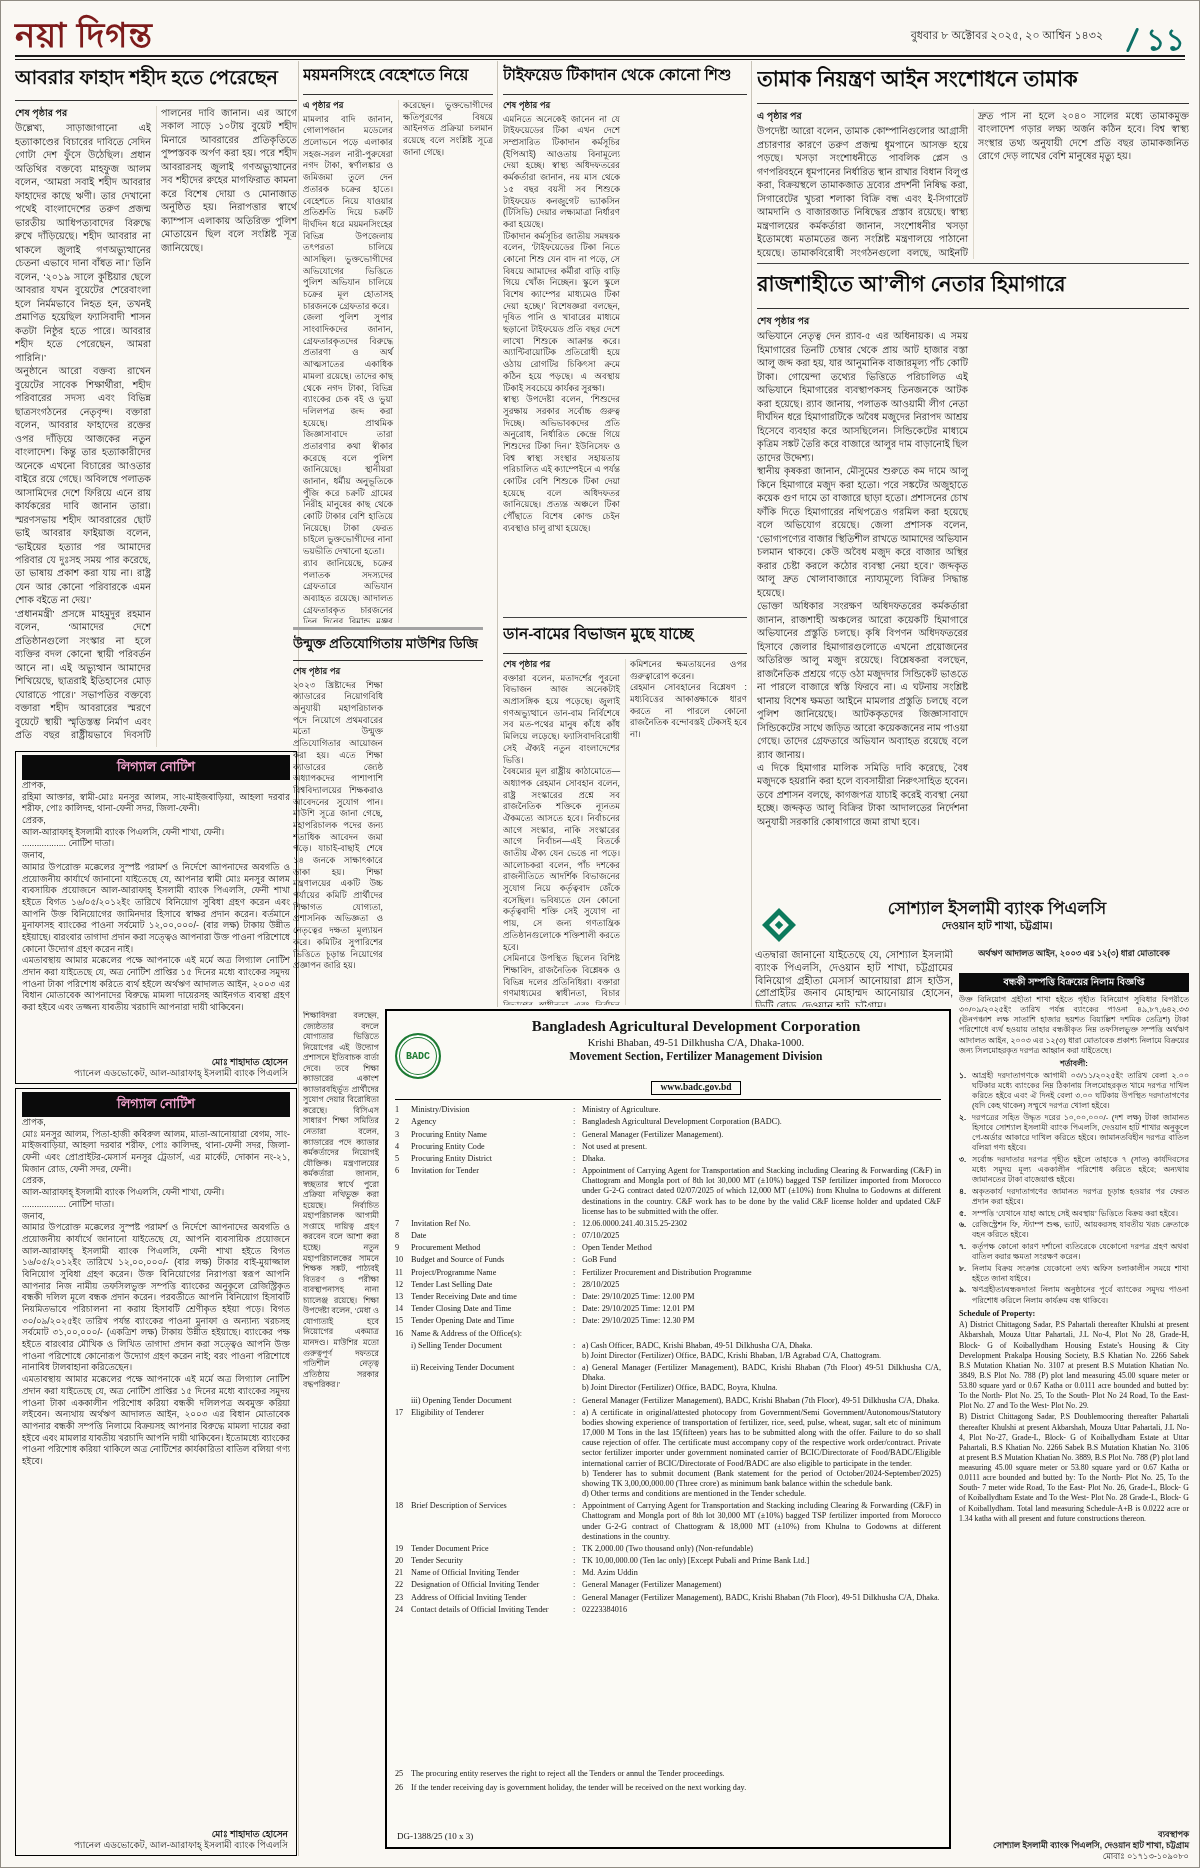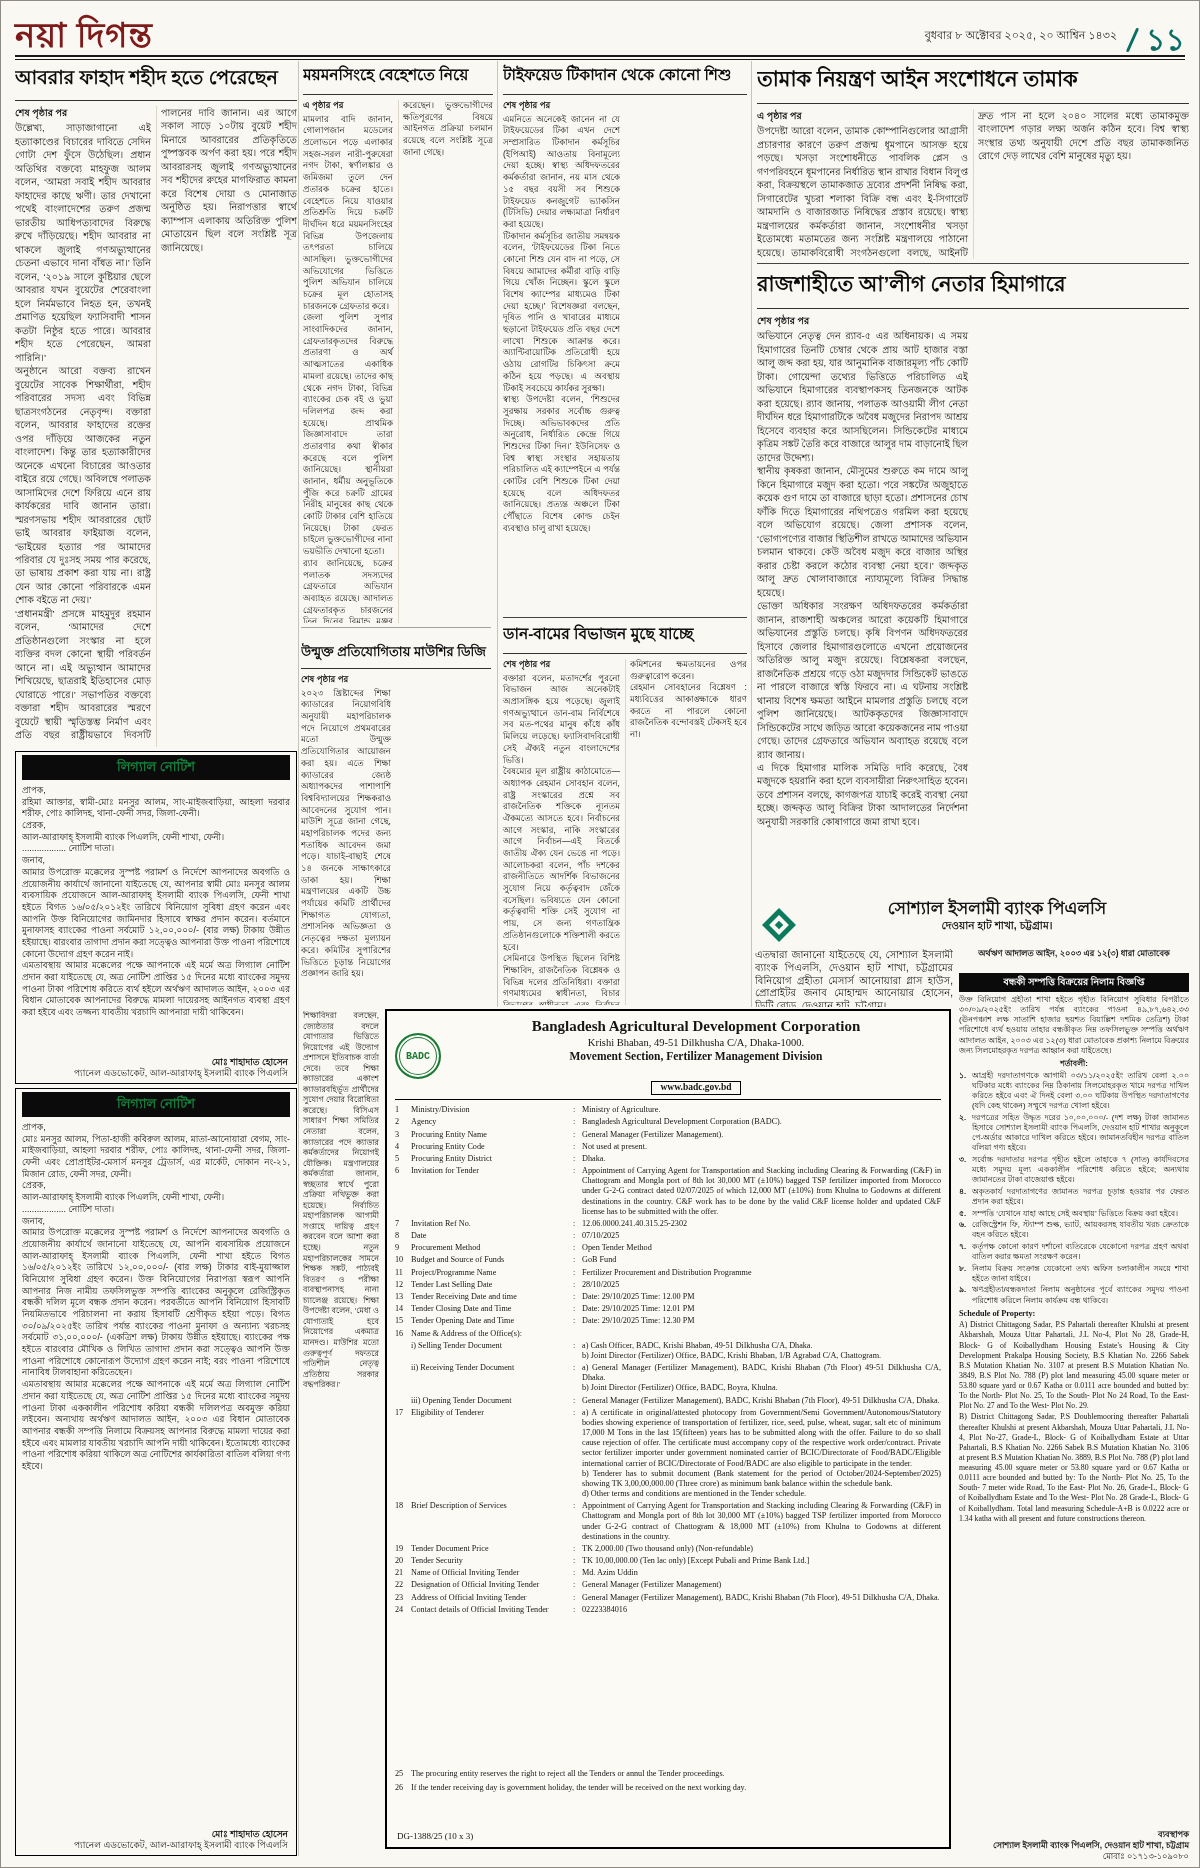--- a/index.html
+++ b/index.html
@@ -4,40 +4,40 @@
 <style>
   *{margin:0;padding:0;box-sizing:border-box}
   html,body{background:#d8d5ce}
   .page{position:relative;width:1200px;height:1868px;margin:0 auto;background:var(--paper,#faf8f3);
         color:var(--ink,#161616);font-family:"Liberation Sans","DejaVu Sans",sans-serif;overflow:hidden;border:1px solid #8f8b82}
   .vsep{position:absolute;width:1px;background:#c9c4b8}
   
   .masthead{position:absolute;left:14px;right:14px;top:8px;height:44px;display:flex;justify-content:space-between;align-items:flex-end}
   .np-logo{font-size:34px;font-weight:bold;color:var(--masthead_red,#7d1b1b);letter-spacing:1px;
            font-family:"Liberation Serif","DejaVu Serif",serif;line-height:1}
-  .mh-right{display:flex;align-items:flex-end;gap:14px}
+  .mh-right{display:flex;align-items:flex-end;gap:28px}
   .dateline{font-size:11px;padding-bottom:7px;color:#222}
   .pageno-wrap{display:flex;align-items:flex-end}
   .pageno{font-size:30px;font-weight:bold;color:var(--accent_teal,#0c6f66);line-height:.9}
   .pslash{display:inline-block;width:3px;height:26px;background:var(--accent_teal,#0c6f66);transform:rotate(24deg);margin-right:12px;border-radius:2px}
   .mh-rule{position:absolute;left:14px;right:14px;top:54px;border-top:2px solid #1a1a1a}
   .mh-rule::after{content:"";display:block;margin-top:2px;border-top:1px solid #1a1a1a}
   
   article{position:absolute;overflow:hidden}
   .hl{font-weight:bold;color:#0d0d0d;white-space:nowrap;overflow:hidden;border-bottom:1px solid #333;padding-bottom:5px;margin-bottom:5px}
   .hl-xl{font-size:21px}.hl-lg{font-size:19px}.hl-md{font-size:15.5px}.hl-sm{font-size:13px}
   .body{font-size:9.5px;line-height:1.42;text-align:justify;overflow:hidden}
   .body-sm{font-size:8.6px;line-height:1.36}
   .cols2{column-count:2;column-gap:10px;column-rule:1px solid #ddd7ca;column-fill:auto}
   .lead{display:block;font-weight:bold;margin-bottom:2px}
   .txt{white-space:pre-line}
   .strip{position:absolute;font-size:8px;line-height:1.32;text-align:justify;overflow:hidden;white-space:pre-line}
   
   .notice{position:absolute;border:1px solid #000;padding:3px 6px 30px;overflow:hidden}
-  .notice-bar{background:var(--bar_black,#0b0b0b);color:#15803d;text-align:center;font-weight:bold;font-size:13px;padding:2px 0;margin-bottom:5px}
+  .notice-bar{background:var(--bar_black,#0b0b0b);color:#f9a8d4;text-align:center;font-weight:bold;font-size:13px;padding:2px 0;}
   .notice-body{font-size:8.8px;line-height:1.33;text-align:justify;white-space:pre-line;overflow:hidden;height:100%}
   .notice-sign{position:absolute;right:8px;bottom:4px;text-align:right;font-size:9px;line-height:1.25;background:var(--paper,#faf8f3)}
   .notice-sign .nm{font-weight:bold}
   
   .badc{position:absolute;border:2px solid #000;padding:6px 8px;overflow:hidden;
         font-family:"Liberation Serif","DejaVu Serif",serif;background:#fbfaf5}
   .badc-head{display:flex;align-items:center;gap:10px;border-bottom:1.5px solid #000;padding-bottom:4px}
   .badc-logo{width:46px;height:46px;border-radius:50%;border:2.5px solid var(--badc_green,#1d7a33);
              box-shadow:inset 0 0 0 2px #fff,inset 0 0 0 3px var(--badc_green,#1d7a33);
              display:flex;align-items:center;justify-content:center;color:var(--badc_green,#1d7a33);
@@ -145,21 +145,21 @@
   <article style="left:302px;top:62px;width:190px;height:560px">
     <h2 class="hl hl-md">ময়মনসিংহে বেহেশতে নিয়ে</h2>
     <div class="body body-sm cols2" style="height:528px">
       <span class="lead">এ পৃষ্ঠার পর</span>
       <span class="txt">মামলার বাদি জানান, গোলাপজান মডেলের প্রলোভনে পড়ে এলাকার সহজ-সরল নারী-পুরুষেরা নগদ টাকা, স্বর্ণালঙ্কার ও জমিজমা তুলে দেন প্রতারক চক্রের হাতে। বেহেশতে নিয়ে যাওয়ার প্রতিশ্রুতি দিয়ে চক্রটি দীর্ঘদিন ধরে ময়মনসিংহের বিভিন্ন উপজেলায় তৎপরতা চালিয়ে আসছিল। ভুক্তভোগীদের অভিযোগের ভিত্তিতে পুলিশ অভিযান চালিয়ে চক্রের মূল হোতাসহ চারজনকে গ্রেফতার করে।
 জেলা পুলিশ সুপার সাংবাদিকদের জানান, গ্রেফতারকৃতদের বিরুদ্ধে প্রতারণা ও অর্থ আত্মসাতের একাধিক মামলা রয়েছে। তাদের কাছ থেকে নগদ টাকা, বিভিন্ন ব্যাংকের চেক বই ও ভুয়া দলিলপত্র জব্দ করা হয়েছে। প্রাথমিক জিজ্ঞাসাবাদে তারা প্রতারণার কথা স্বীকার করেছে বলে পুলিশ জানিয়েছে। স্থানীয়রা জানান, ধর্মীয় অনুভূতিকে পুঁজি করে চক্রটি গ্রামের নিরীহ মানুষের কাছ থেকে কোটি টাকার বেশি হাতিয়ে নিয়েছে। টাকা ফেরত চাইলে ভুক্তভোগীদের নানা ভয়ভীতি দেখানো হতো।
 র‍্যাব জানিয়েছে, চক্রের পলাতক সদস্যদের গ্রেফতারে অভিযান অব্যাহত রয়েছে। আদালত গ্রেফতারকৃত চারজনের তিন দিনের রিমান্ড মঞ্জুর করেছেন। ভুক্তভোগীদের ক্ষতিপূরণের বিষয়ে আইনগত প্রক্রিয়া চলমান রয়েছে বলে সংশ্লিষ্ট সূত্রে জানা গেছে।</span>
     </div>
   </article>
 
-  <article style="left:300px;top:626px;width:190px;height:380px;border-top:1px solid #a3a3a3;padding-top:14px">
+  <article style="left:292px;top:626px;width:190px;height:380px;border-top:3px solid #a3a3a3;padding-top:4px">
     <h2 class="hl hl-sm">উন্মুক্ত প্রতিযোগিতায় মাউশির ডিজি</h2>
     <div class="body body-sm cols2" style="height:348px">
       <span class="lead">শেষ পৃষ্ঠার পর</span>
       <span class="txt">২০২৩ খ্রিষ্টাব্দের শিক্ষা ক্যাডারের নিয়োগবিধি অনুযায়ী মহাপরিচালক পদে নিয়োগে প্রথমবারের মতো উন্মুক্ত প্রতিযোগিতার আয়োজন করা হয়। এতে শিক্ষা ক্যাডারের জ্যেষ্ঠ অধ্যাপকদের পাশাপাশি বিশ্ববিদ্যালয়ের শিক্ষকরাও আবেদনের সুযোগ পান। মাউশি সূত্রে জানা গেছে, মহাপরিচালক পদের জন্য শতাধিক আবেদন জমা পড়ে। যাচাই-বাছাই শেষে ১৪ জনকে সাক্ষাৎকারে ডাকা হয়। শিক্ষা মন্ত্রণালয়ের একটি উচ্চ পর্যায়ের কমিটি প্রার্থীদের শিক্ষাগত যোগ্যতা, প্রশাসনিক অভিজ্ঞতা ও নেতৃত্বের দক্ষতা মূল্যায়ন করে। কমিটির সুপারিশের ভিত্তিতে চূড়ান্ত নিয়োগের প্রজ্ঞাপন জারি হয়।</span>
     </div>
   </article>
   <div class="strip" style="left:302px;top:1010px;width:76px;height:844px">শিক্ষাবিদরা বলছেন, জ্যেষ্ঠতার বদলে যোগ্যতার ভিত্তিতে নিয়োগের এই উদ্যোগ প্রশাসনে ইতিবাচক বার্তা দেবে। তবে শিক্ষা ক্যাডারের একাংশ ক্যাডারবহির্ভূত প্রার্থীদের সুযোগ দেয়ার বিরোধিতা করেছে। বিসিএস সাধারণ শিক্ষা সমিতির নেতারা বলেন, ক্যাডারের পদে ক্যাডার কর্মকর্তাদের নিয়োগই যৌক্তিক। মন্ত্রণালয়ের কর্মকর্তারা জানান, স্বচ্ছতার স্বার্থে পুরো প্রক্রিয়া নথিভুক্ত করা হয়েছে। নির্বাচিত মহাপরিচালক আগামী সপ্তাহে দায়িত্ব গ্রহণ করবেন বলে আশা করা হচ্ছে। নতুন মহাপরিচালকের সামনে শিক্ষক সঙ্কট, পাঠ্যবই বিতরণ ও পরীক্ষা ব্যবস্থাপনাসহ নানা চ্যালেঞ্জ রয়েছে। শিক্ষা উপদেষ্টা বলেন, ‘মেধা ও যোগ্যতাই হবে নিয়োগের একমাত্র মানদণ্ড। মাউশির মতো গুরুত্বপূর্ণ দফতরে গতিশীল নেতৃত্ব প্রতিষ্ঠায় সরকার বদ্ধপরিকর।’</div>
 
   <article style="left:502px;top:62px;width:244px;height:550px">
     <h2 class="hl hl-md">টাইফয়েড টিকাদান থেকে কোনো শিশু</h2>

